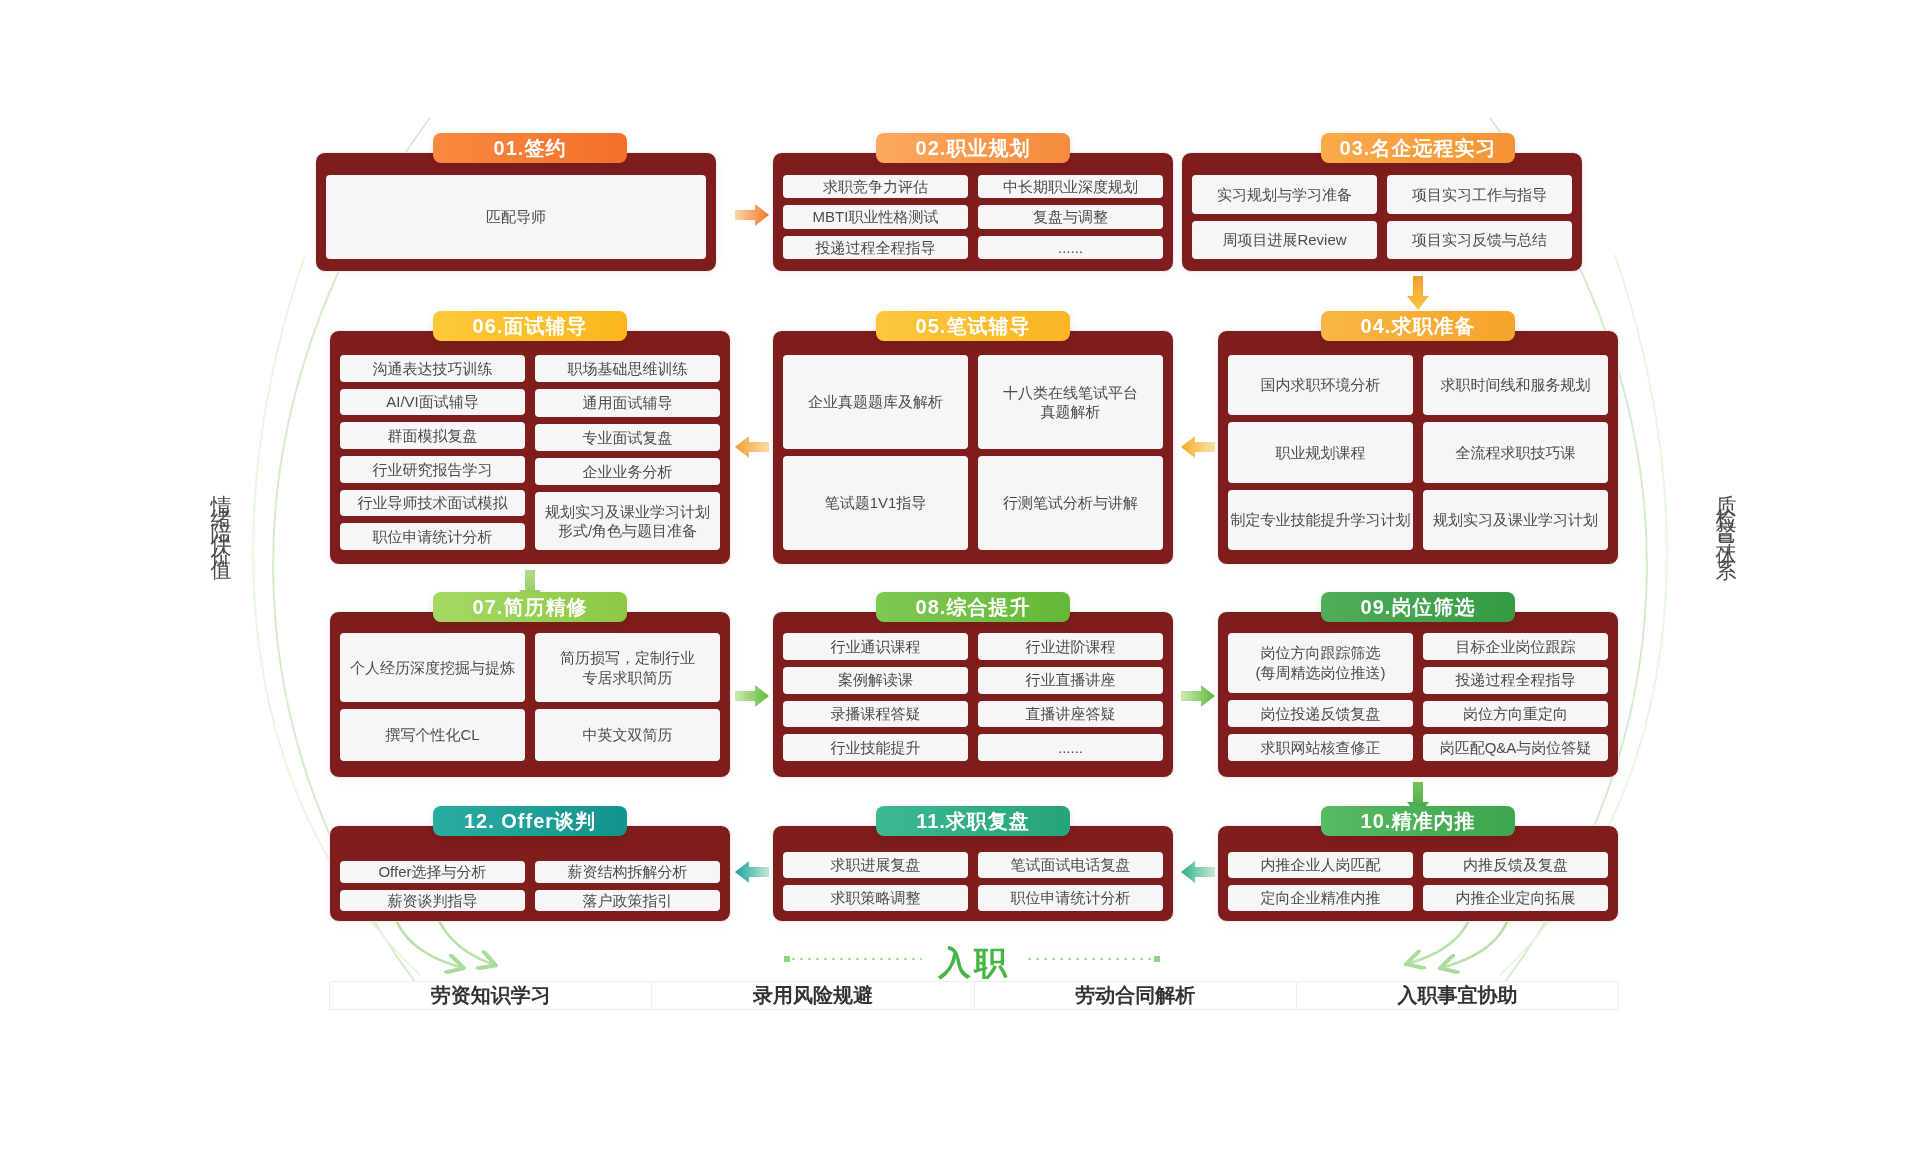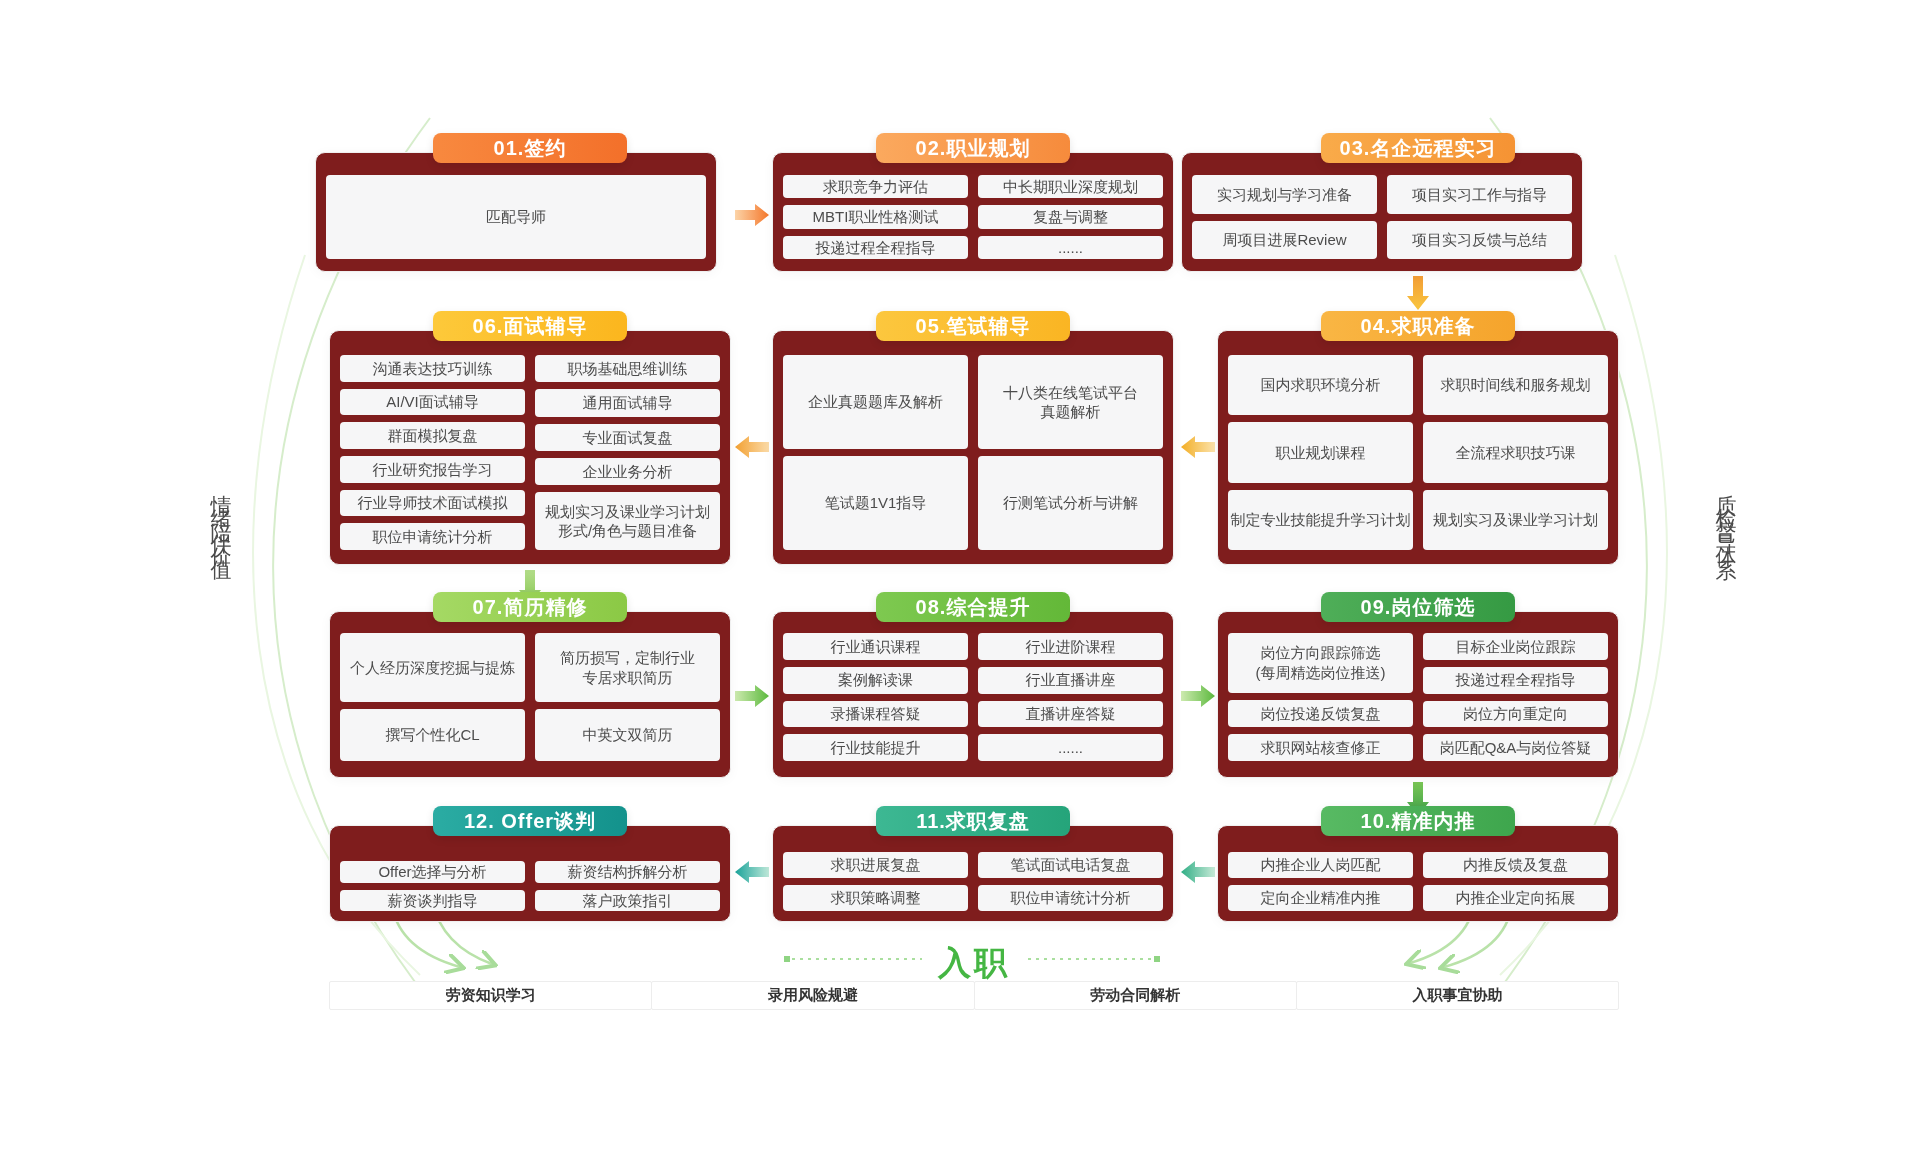--- a/index.html
+++ b/index.html
@@ -31,21 +31,21 @@
   #onboarding-title{
     position:absolute;left:974px;top:941px;transform:translateX(-50%);
     font-size:33px;font-weight:bold;color:#45b643;letter-spacing:3px;z-index:2;
   }
   #onboarding-strip{
     position:absolute;left:329px;top:981px;width:1290px;height:29px;display:flex;z-index:2;
   }
   .ob-cell{
     flex:1;background:#fff;border:1px solid #ededed;margin-left:-1px;
     display:flex;align-items:center;justify-content:center;
-    font-weight:bold;font-size:15px;color:#333;border-radius:2px;
+    font-weight:bold;font-size:20px;color:#333;border-radius:2px;
   }
   .ob-cell:first-child{margin-left:0;}
 </style>
 </head>
 <body>
 
 <div id="canvas">
 
   <svg id="bglayer" width="1920" height="1154" viewBox="0 0 1920 1154">
     <defs>

